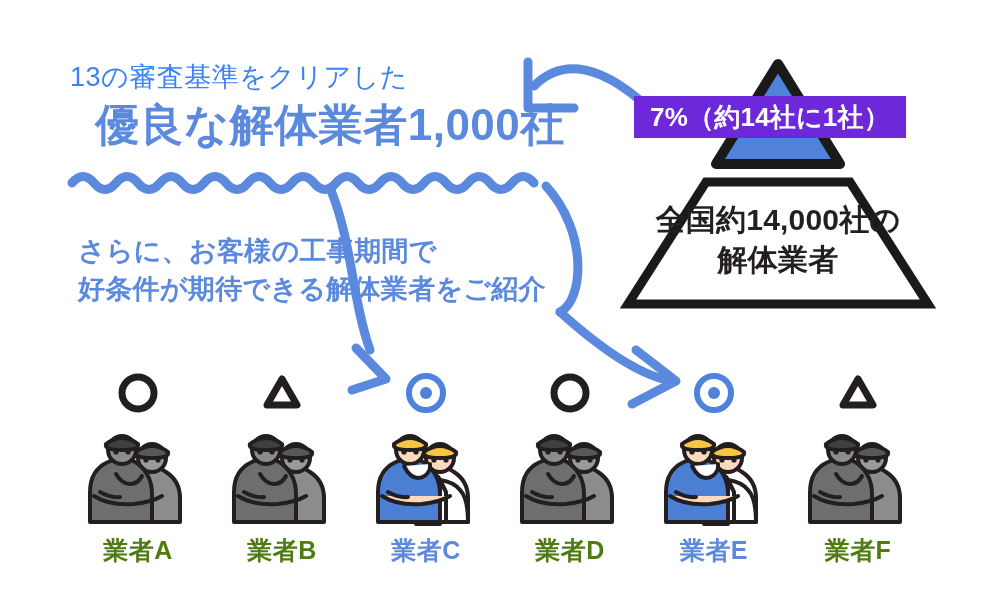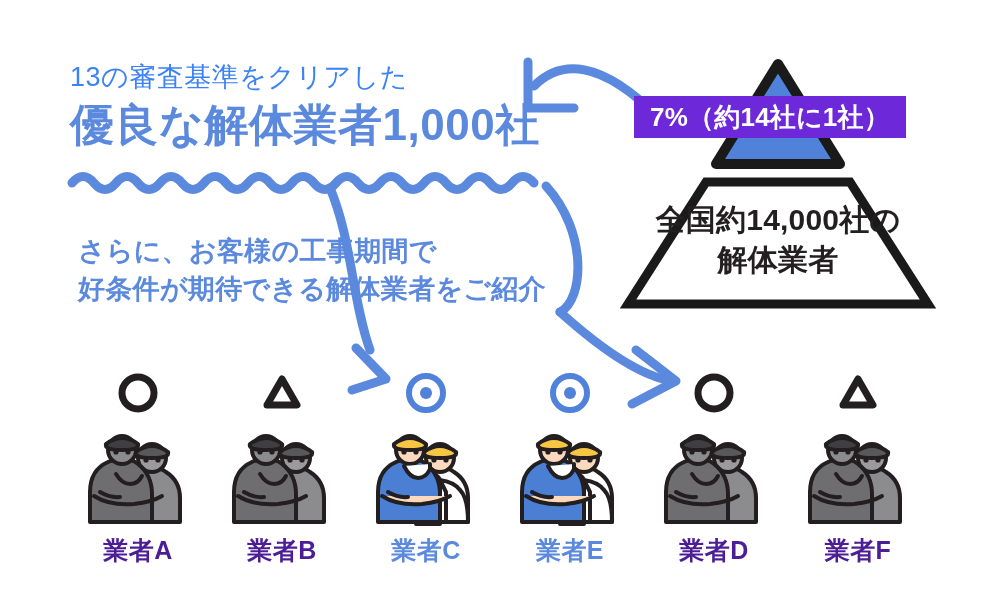--- a/index.html
+++ b/index.html
@@ -46,20 +46,21 @@
     white-space: nowrap;
   }
   .headline-large {
     margin-top: 8px;
     font-size: 44px;
     font-weight: 700;
     color: #5b89dd;
     letter-spacing: 0.5px;
     line-height: 1.1;
     white-space: nowrap;
+    text-align: center;
   }
   .subhead-block {
     position: absolute;
     left: 78px;
     top: 232px;
     width: 560px;
   }
   .subhead-line {
     font-size: 27px;
     font-weight: 700;
@@ -136,21 +137,21 @@
   }
   .vendor-figure {
     width: 120px;
     height: 104px;
   }
   .vendor-name {
     margin-top: 8px;
     font-size: 25px;
     font-weight: 700;
     letter-spacing: 0.4px;
-    color: #4c1d95;
+    color: #4d7c0f;
     white-space: nowrap;
   }
   .vendor-name.accent { color: #5b89dd; }
 </style>
 </head>
 <body>
 
 <div id="stage">
   <div id="artboard">
 
@@ -280,20 +281,46 @@
             <path d="M38 44 q6 12 14 12 q8 0 12 -9 l0 -5" fill="#ffffff"></path>
             <path d="M16 74 q16 10 40 8 q18 -2 28 -8" fill="#fbd9bd"></path>
             <path d="M22 70 q10 6 20 5" fill="none"></path>
           </g>
         </svg>
         <div class="vendor-name accent">業者C</div>
       </div>
 
       <div class="vendor">
         <div class="rating">
+          <svg width="44" height="44" viewBox="0 0 44 44">
+            <circle cx="22" cy="22" r="16" fill="none" stroke="#231f20" stroke-width="7"></circle>
+          </svg>
+        </div>
+        <svg class="vendor-figure" viewBox="0 0 120 104">
+          <g stroke="#231f20" stroke-width="4" stroke-linejoin="round" stroke-linecap="round">
+            <path d="M62 48 q16 -6 26 2 q14 9 14 26 v24 H50 V72 q0 -18 12 -24z" fill="#8c8c8f"></path>
+            <path d="M88 36 a14 14 0 0 1 -28 0 a14 14 0 0 1 28 0z" fill="#9b9b9e"></path>
+            <path d="M58 30 q16 -12 32 0 q2 6 -16 6 q-18 0 -16 -6z" fill="#58585a"></path>
+            <circle cx="68" cy="38" r="2.6" fill="#231f20" stroke="none"></circle>
+            <circle cx="80" cy="38" r="2.6" fill="#231f20" stroke="none"></circle>
+            <path d="M30 40 q18 -8 30 2 q14 11 14 30 v28 H12 V70 q0 -22 18 -30z" fill="#6e6e71"></path>
+            <path d="M58 28 a14 14 0 0 1 -28 0 a14 14 0 0 1 28 0z" fill="#8c8c8f"></path>
+            <path d="M28 22 q16 -12 32 0 q2 6 -16 6 q-18 0 -16 -6z" fill="#3f3f41"></path>
+            <circle cx="38" cy="30" r="2.6" fill="#231f20" stroke="none"></circle>
+            <circle cx="50" cy="30" r="2.6" fill="#231f20" stroke="none"></circle>
+            <path d="M38 52 q6 10 14 10 q8 0 12 -8" fill="none"></path>
+            <path d="M16 74 q16 10 40 8 q18 -2 28 -8" fill="none"></path>
+            <path d="M22 70 q10 6 20 5" fill="none"></path>
+          </g>
+        </svg>
+        <div class="vendor-name">業者D</div>
+      </div>
+
+      <div class="vendor">
+        <div class="rating">
           <svg width="46" height="46" viewBox="0 0 46 46">
             <circle cx="23" cy="23" r="17" fill="none" stroke="#4f82d8" stroke-width="6"></circle>
             <circle cx="23" cy="23" r="6" fill="#4f82d8"></circle>
           </svg>
         </div>
         <svg class="vendor-figure" viewBox="0 0 120 104">
           <g stroke="#231f20" stroke-width="4" stroke-linejoin="round" stroke-linecap="round">
             <path d="M62 48 q16 -6 26 2 q14 9 14 26 v24 H50 V72 q0 -18 12 -24z" fill="#ffffff"></path>
             <path d="M62 52 q8 -2 12 6 v44 H50 V72 q0 -16 12 -20z" fill="#f7c744"></path>
             <path d="M74 58 q14 2 20 10 q8 8 8 32 H80 V70z" fill="#ffffff"></path>
@@ -310,64 +337,38 @@
             <path d="M16 74 q16 10 40 8 q18 -2 28 -8" fill="#fbd9bd"></path>
             <path d="M22 70 q10 6 20 5" fill="none"></path>
           </g>
         </svg>
         <div class="vendor-name accent">業者E</div>
       </div>
 
       <div class="vendor">
         <div class="rating">
           <svg width="44" height="44" viewBox="0 0 44 44">
-            <circle cx="22" cy="22" r="16" fill="none" stroke="#231f20" stroke-width="7"></circle>
+            <path d="M22 8 L37 34 H7 Z" fill="none" stroke="#231f20" stroke-width="7" stroke-linejoin="round"></path>
           </svg>
         </div>
         <svg class="vendor-figure" viewBox="0 0 120 104">
           <g stroke="#231f20" stroke-width="4" stroke-linejoin="round" stroke-linecap="round">
             <path d="M62 48 q16 -6 26 2 q14 9 14 26 v24 H50 V72 q0 -18 12 -24z" fill="#8c8c8f"></path>
             <path d="M88 36 a14 14 0 0 1 -28 0 a14 14 0 0 1 28 0z" fill="#9b9b9e"></path>
             <path d="M58 30 q16 -12 32 0 q2 6 -16 6 q-18 0 -16 -6z" fill="#58585a"></path>
             <circle cx="68" cy="38" r="2.6" fill="#231f20" stroke="none"></circle>
             <circle cx="80" cy="38" r="2.6" fill="#231f20" stroke="none"></circle>
             <path d="M30 40 q18 -8 30 2 q14 11 14 30 v28 H12 V70 q0 -22 18 -30z" fill="#6e6e71"></path>
             <path d="M58 28 a14 14 0 0 1 -28 0 a14 14 0 0 1 28 0z" fill="#8c8c8f"></path>
             <path d="M28 22 q16 -12 32 0 q2 6 -16 6 q-18 0 -16 -6z" fill="#3f3f41"></path>
             <circle cx="38" cy="30" r="2.6" fill="#231f20" stroke="none"></circle>
             <circle cx="50" cy="30" r="2.6" fill="#231f20" stroke="none"></circle>
             <path d="M38 52 q6 10 14 10 q8 0 12 -8" fill="none"></path>
             <path d="M16 74 q16 10 40 8 q18 -2 28 -8" fill="none"></path>
             <path d="M22 70 q10 6 20 5" fill="none"></path>
           </g>
         </svg>
-        <div class="vendor-name">業者D</div>
-      </div>
-
-      <div class="vendor">
-        <div class="rating">
-          <svg width="44" height="44" viewBox="0 0 44 44">
-            <path d="M22 8 L37 34 H7 Z" fill="none" stroke="#231f20" stroke-width="7" stroke-linejoin="round"></path>
-          </svg>
-        </div>
-        <svg class="vendor-figure" viewBox="0 0 120 104">
-          <g stroke="#231f20" stroke-width="4" stroke-linejoin="round" stroke-linecap="round">
-            <path d="M62 48 q16 -6 26 2 q14 9 14 26 v24 H50 V72 q0 -18 12 -24z" fill="#8c8c8f"></path>
-            <path d="M88 36 a14 14 0 0 1 -28 0 a14 14 0 0 1 28 0z" fill="#9b9b9e"></path>
-            <path d="M58 30 q16 -12 32 0 q2 6 -16 6 q-18 0 -16 -6z" fill="#58585a"></path>
-            <circle cx="68" cy="38" r="2.6" fill="#231f20" stroke="none"></circle>
-            <circle cx="80" cy="38" r="2.6" fill="#231f20" stroke="none"></circle>
-            <path d="M30 40 q18 -8 30 2 q14 11 14 30 v28 H12 V70 q0 -22 18 -30z" fill="#6e6e71"></path>
-            <path d="M58 28 a14 14 0 0 1 -28 0 a14 14 0 0 1 28 0z" fill="#8c8c8f"></path>
-            <path d="M28 22 q16 -12 32 0 q2 6 -16 6 q-18 0 -16 -6z" fill="#3f3f41"></path>
-            <circle cx="38" cy="30" r="2.6" fill="#231f20" stroke="none"></circle>
-            <circle cx="50" cy="30" r="2.6" fill="#231f20" stroke="none"></circle>
-            <path d="M38 52 q6 10 14 10 q8 0 12 -8" fill="none"></path>
-            <path d="M16 74 q16 10 40 8 q18 -2 28 -8" fill="none"></path>
-            <path d="M22 70 q10 6 20 5" fill="none"></path>
-          </g>
-        </svg>
         <div class="vendor-name">業者F</div>
       </div>
 
     </div>
   </div>
 </div>
 
 </body></html>

